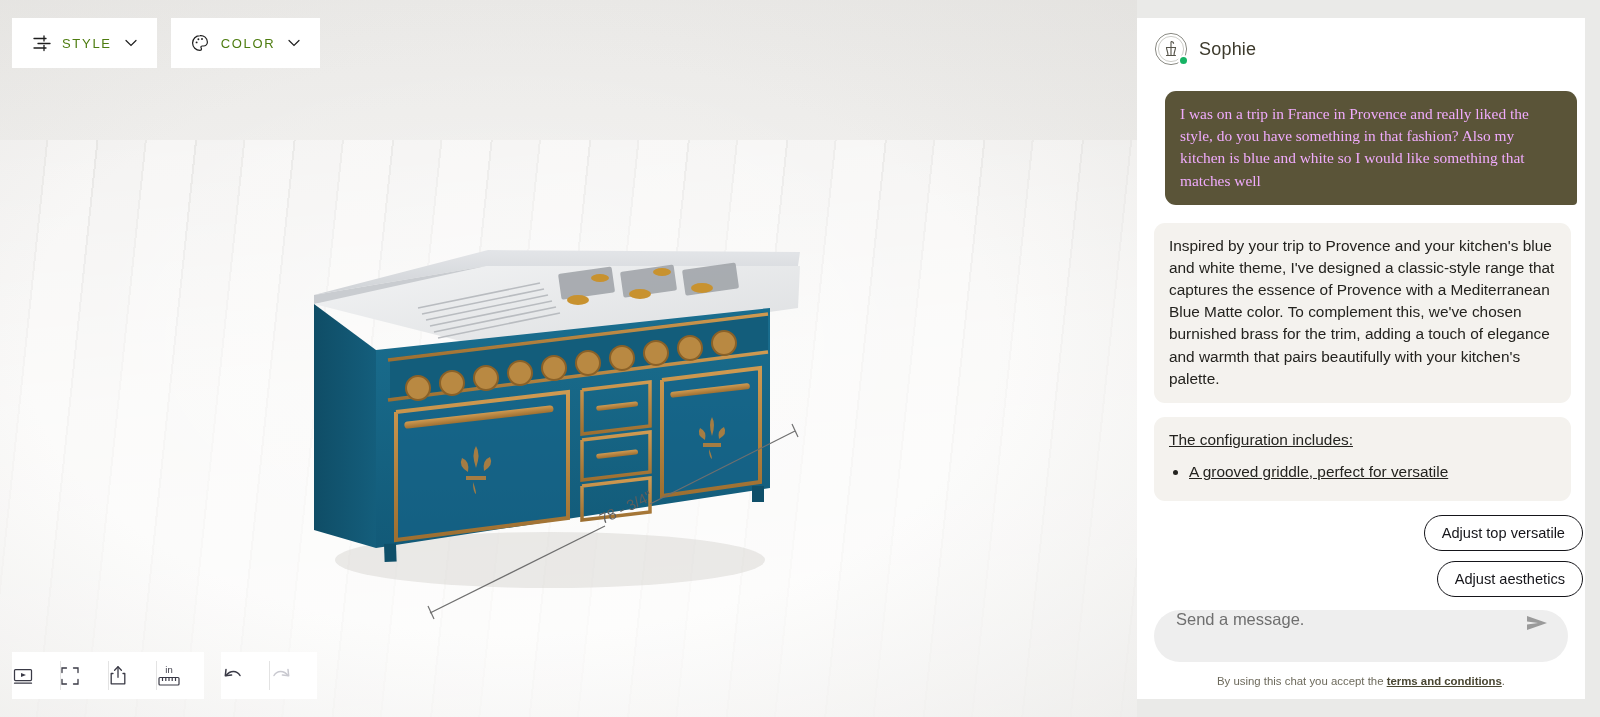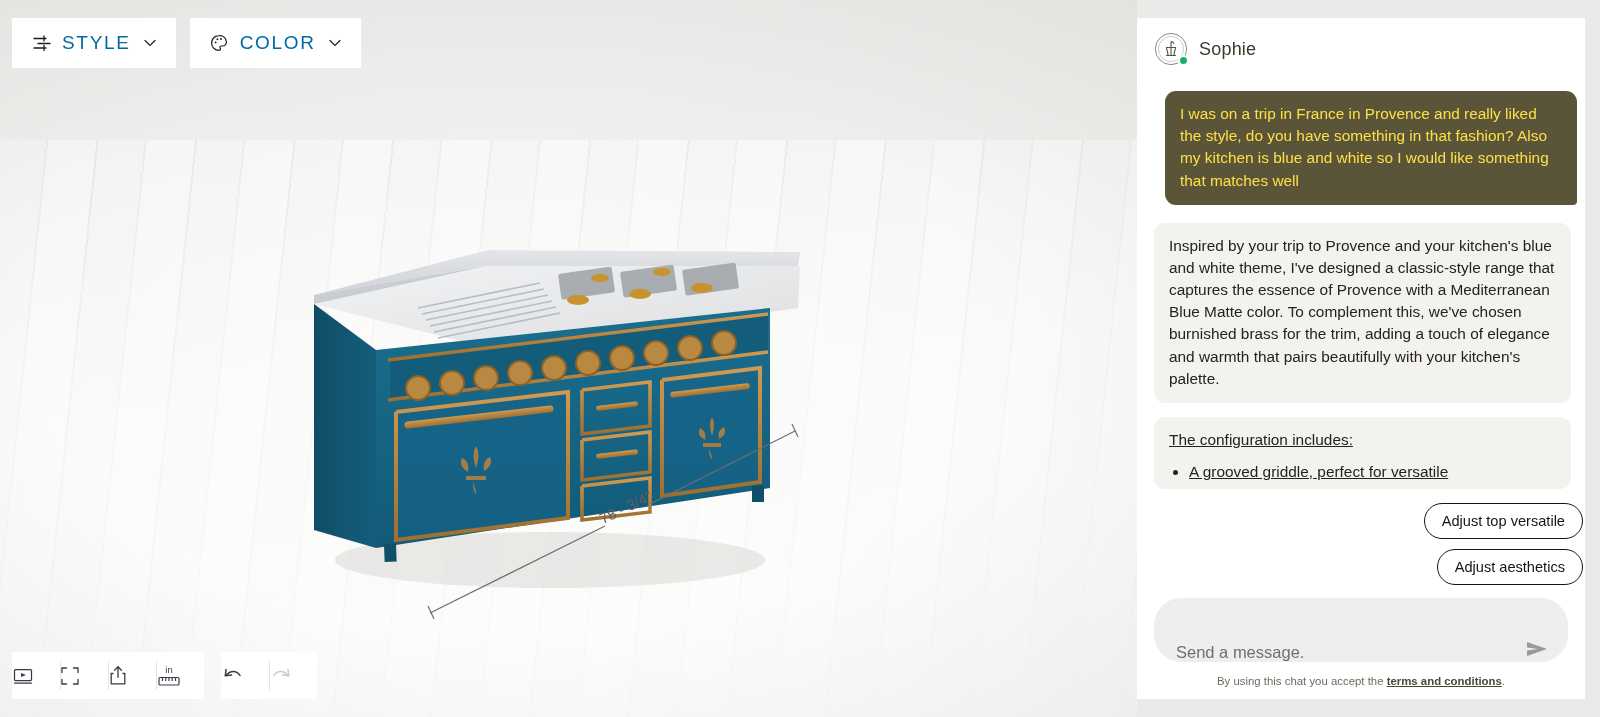--- a/index.html
+++ b/index.html
@@ -72,23 +72,23 @@
     height: 50px;
     background: #ffffff;
     display: flex;
     align-items: center;
     gap: 11px;
     padding: 0 20px;
     cursor: pointer;
     user-select: none;
   }
   .tb-btn .tb-label {
-    font-size: 19px;
+    font-size: 13px;
     letter-spacing: 1.7px;
-    color: #0369a1;
+    color: #4d7c0f;
     font-weight: 400;
     white-space: nowrap;
   }
   .tb-ico { display:flex; align-items:center; justify-content:center; width:19px; height:19px; flex:none; }
   .tb-caret { display:flex; align-items:center; margin-left:2px; }
 
   
   .bottom-bars{
     position:absolute;
     left:12px; bottom:18px;
@@ -161,40 +161,41 @@
 
   .bubble{
     font-size:15.4px;
     line-height:1.44;
     border-radius:11px;
     padding:12px 15px 13px 15px;
   }
   .bubble-user{
     margin:0 8px 0 28px;
     background:#5a5438;
-    color:#fde047;
+    color:#f0abfc;
     border-radius:11px 11px 4px 11px;
+    font-family:Liberation Serif, serif;
   }
   .bubble-bot{
     margin:18px 14px 0 17px;
     background:#f4f2ee;
     color:#24231f;
     border-radius:11px;
   }
   .bubble-bot.config{
     margin-top:14px;
     padding-bottom:6px;
     text-decoration:underline;
   }
   .config-list{
     margin:10px 0 0 0;
     padding-left:20px;
   }
   .config-list li{
-    margin-bottom:0;
+    margin-bottom:12px;
   }
 
   .suggestions{
     display:flex;
     flex-direction:column;
     align-items:flex-end;
     gap:10px;
     padding:14px 2px 0 0;
   }
   .sugg{
@@ -209,24 +210,24 @@
     line-height:1.1;
   }
 
   .composer-area{
     flex:none;
     background:#ffffff;
     padding:10px 17px 0 17px;
   }
   .composer{
     display:flex;
-    align-items:flex-end;
+    align-items:flex-start;
     background:#eeeeee;
     border-radius:27px;
-    height:64px;
+    height:52px;
     padding:0 18px 0 22px;
   }
   .composer-input{
     flex:1;
     border:none;
     outline:none;
     background:transparent;
     font-family:"Liberation Sans", sans-serif;
     font-size:16.5px;
     color:#3a3a3a;

